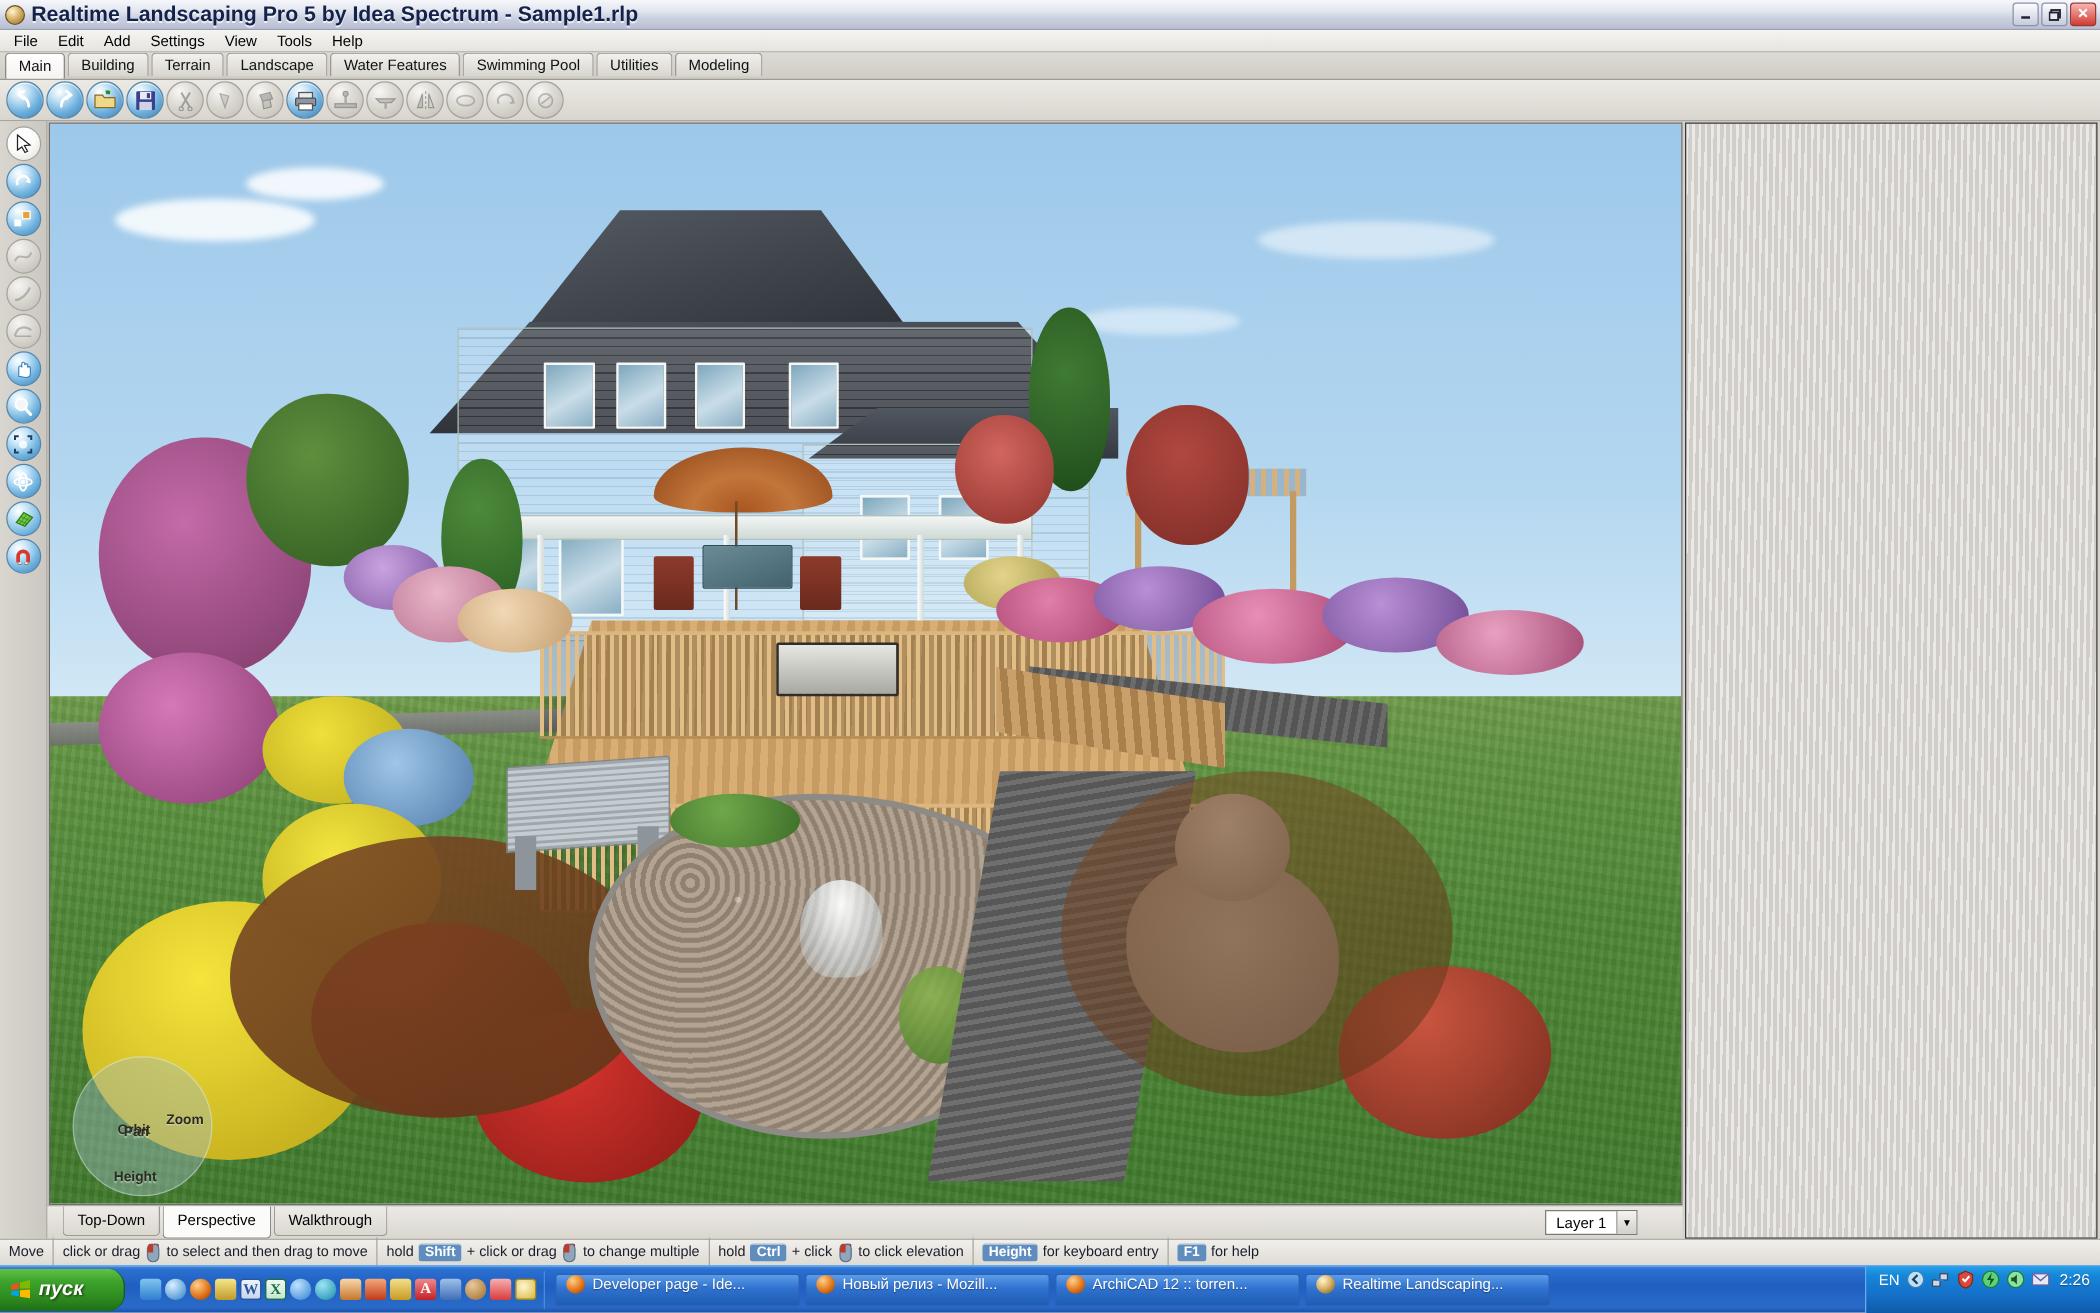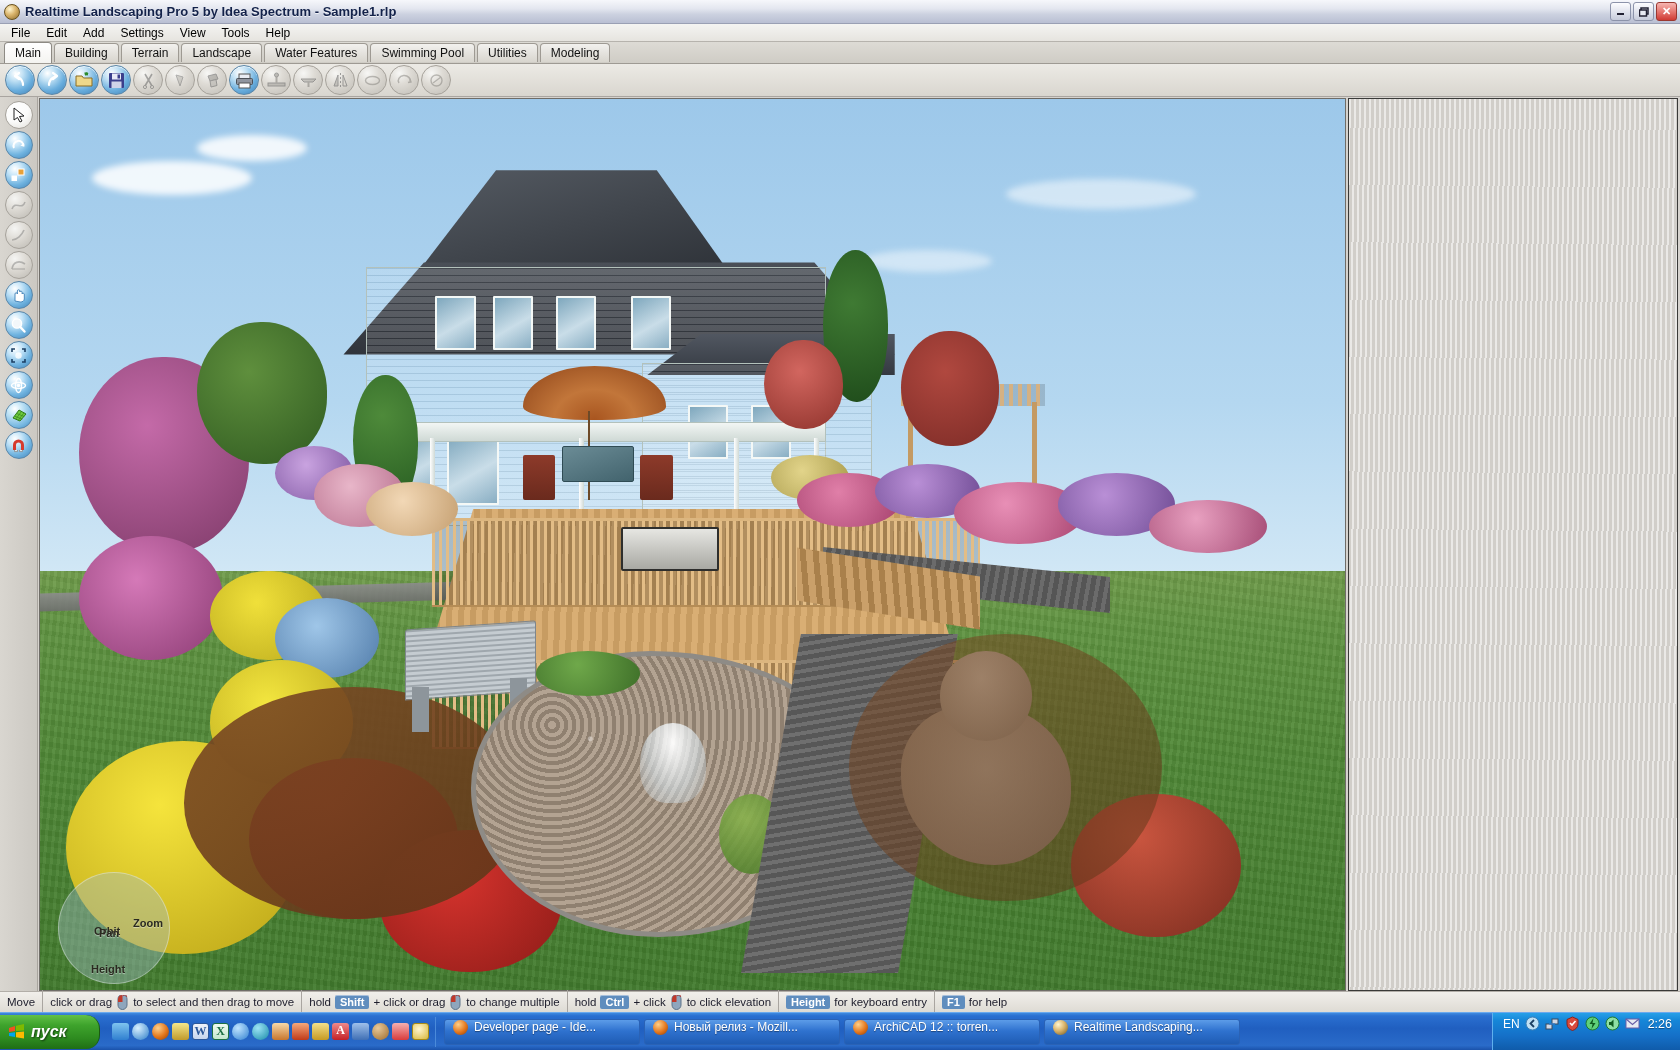--- a/index.html
+++ b/index.html
@@ -15,21 +15,21 @@
     background:linear-gradient(to bottom,#f6f7fb 0%,#e3e6ef 38%,#ccd1e0 62%,#b9bfd3 100%);
     border-bottom:1px solid #9aa0b4;
     display:flex; align-items:center; position:relative;
   }
   #titlebar .app-icon{
     width:16px;height:16px;margin:0 5px 0 4px;border-radius:50%;
     background:radial-gradient(circle at 35% 30%, #fff6d0 0%, #d9b36a 45%, #8a6a2a 100%);
     border:1px solid #6a5320; flex:none;
   }
   #titlebar .title{
-    font-weight:bold; font-size:13px; color:#13224a;
+    font-weight:bold; font-size:17px; color:#13224a;
     text-shadow:0 1px 0 rgba(255,255,255,.7); white-space:nowrap;
   }
   #winbtns{ position:absolute; right:3px; top:2px; display:flex; gap:2px; }
   #winbtns div{
     width:21px;height:19px;border:1px solid #8c93aa;border-radius:3px;
     display:flex;align-items:center;justify-content:center;
     font-size:11px;color:#243; line-height:1;
     background:linear-gradient(to bottom,#fdfdff,#dfe2ec 55%,#c6cbda);
   }
   #winbtns div.close{
@@ -39,21 +39,21 @@
   
   #menubar{
     height:18px; background:linear-gradient(to bottom,#f4f4f2,#e6e4df);
     border-bottom:1px solid #b6b3ad;
     display:flex; align-items:center; padding-left:4px; gap:2px;
   }
   #menubar span{ padding:13px 7px; font-size:12px; color:#000; }
   
   #tabstrip{
     height:22px; background:linear-gradient(to bottom,#dddbd5,#cfccc5);
-    display:flex; align-items:center; padding-left:4px; gap:2px;
+    display:flex; align-items:flex-start; padding-left:4px; gap:2px;
     border-bottom:1px solid #9e9a93;
   }
   #tabstrip .tab{
     height:19px; padding:0 10px; font-size:12px; color:#111;
     display:flex;align-items:center;
     background:linear-gradient(to bottom,#f2f1ee,#d8d5ce);
     border:1px solid #9e9a93; border-bottom:none;
     border-radius:4px 4px 0 0;
   }
   #tabstrip .tab.active{
@@ -644,20 +644,29 @@
       <div class="mulch" style="left:62%;top:60%;width:24%;height:30%;opacity:.55;"></div>
 
       <div id="navwidget">
         <span class="n-orbit">Orbit</span>
         <span class="n-zoom">Zoom</span>
         <span class="n-pan">Pan</span>
         <span class="n-height">Height</span>
       </div>
     </div>
 
+    <div id="viewtabs">
+      <div class="vtab">Top-Down</div>
+      <div class="vtab active">Perspective</div>
+      <div class="vtab">Walkthrough</div>
+      <div id="layerbox">
+        <span class="lbl">Layer 1</span>
+        <span class="arrow">▼</span>
+      </div>
+    </div>
   </div>
 
   <div id="rightpanel"></div>
 </div>
 
 <div id="statusbar">
   <div class="seg">
     <span>Move</span>
   </div>
   <div class="seg">

